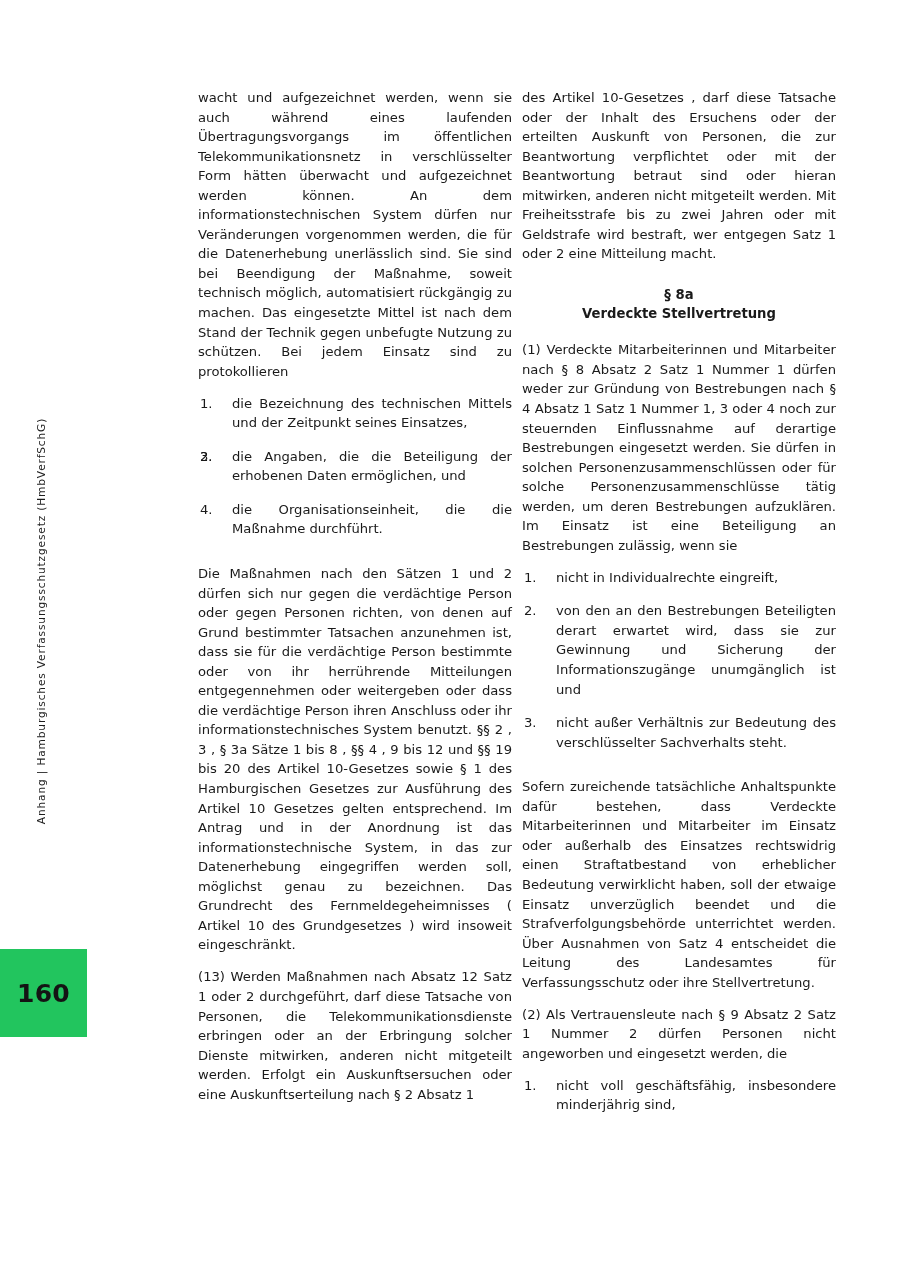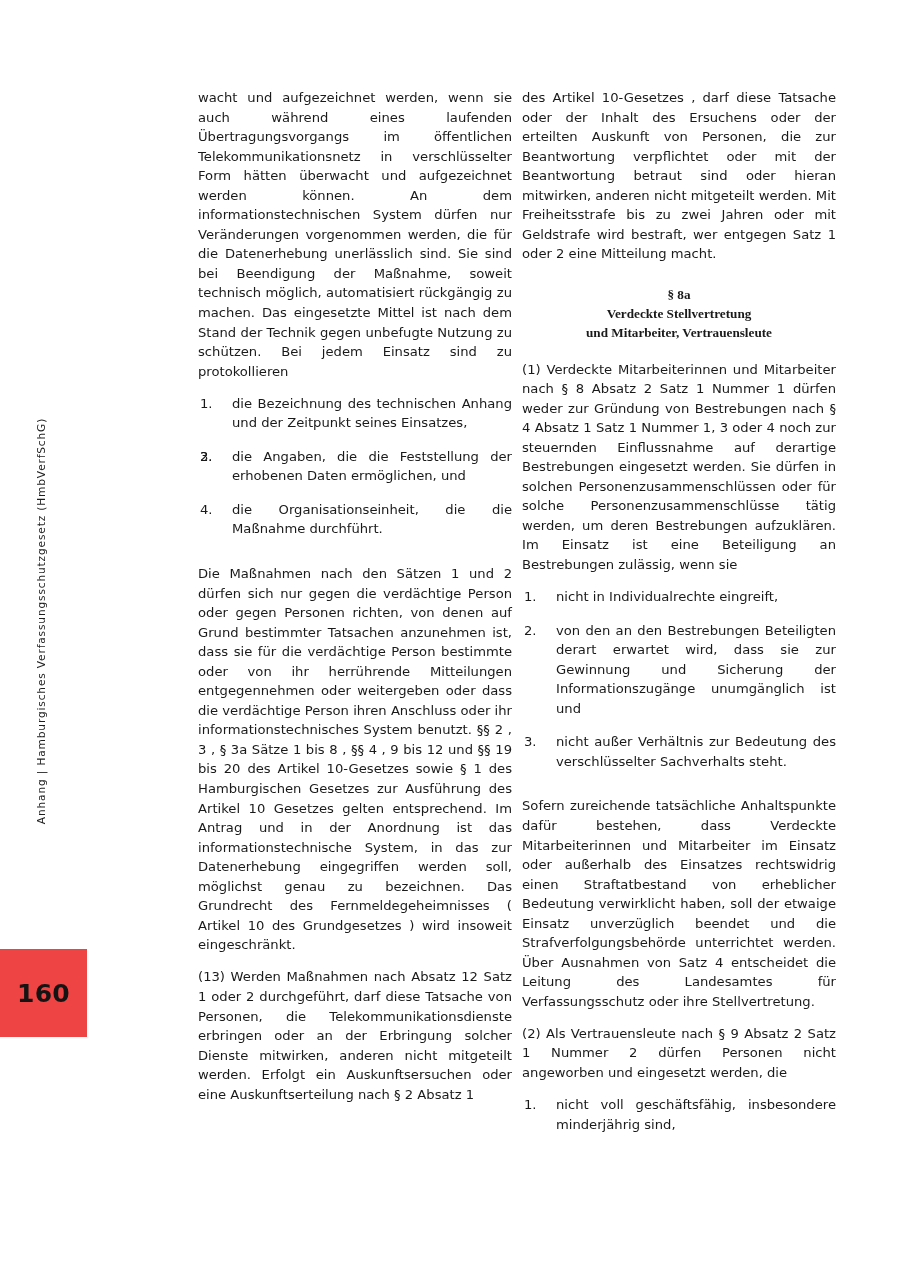--- a/index.html
+++ b/index.html
@@ -36,21 +36,21 @@
     letter-spacing: 0.85px;
     color: #1d1d1d;
     white-space: nowrap;
   }
   .page-number-block {
     position: absolute;
     left: 0;
     top: 949px;
     width: 87px;
     height: 88px;
-    background: #ef4444;
+    background: #22c55e;
     display: flex;
     align-items: center;
     justify-content: center;
   }
   .page-number {
     font-size: 25px;
     font-weight: bold;
     color: #141414;
     letter-spacing: 0.3px;
   }
@@ -82,21 +82,20 @@
   }
   p.para.tight { margin-bottom: 0; }
 
   
   .section-heading {
     margin: 21px 0 17px 0;
     text-align: center;
     font-weight: bold;
     font-size: 13.2px;
     line-height: 19.2px;
-    font-family: Liberation Serif, serif;
   }
   .section-heading .sh-line { display: block; }
 
   
   ol.numlist {
     list-style: none;
     margin: 0 0 12.5px 0;
     padding: 0;
   }
   ol.numlist li {
@@ -128,28 +127,28 @@
 
 <div class="page-body">
 
   <div class="column left">
 
     <p class="para">wacht und aufgezeichnet werden, wenn sie auch während eines laufenden Übertragungsvorgangs im öffentlichen Telekommunikationsnetz in verschlüsselter Form hätten überwacht und aufgezeichnet werden können. An dem informationstechnischen System dürfen nur Veränderungen vorgenommen werden, die für die Datenerhebung unerlässlich sind. Sie sind bei Beendigung der Maßnahme, soweit technisch möglich, automatisiert rückgängig zu machen. Das eingesetzte Mittel ist nach dem Stand der Technik gegen unbefugte Nutzung zu schützen. Bei jedem Einsatz sind zu protokollieren</p>
 
     <ol class="numlist">
       <li>
         <span class="marker">1.</span>
-        <span>die Bezeichnung des technischen Anhang und der Zeitpunkt seines Einsatzes,</span>
+        <span>die Bezeichnung des technischen Mittels und der Zeitpunkt seines Einsatzes,</span>
       </li>
       <li>
         <span class="marker">2.</span>
       </li>
       <li>
         <span class="marker">3.</span>
-        <span>die Angaben, die die Feststellung der erhobenen Daten ermöglichen, und</span>
+        <span>die Angaben, die die Beteiligung der erhobenen Daten ermöglichen, und</span>
       </li>
       <li>
         <span class="marker">4.</span>
         <span>die Organisationseinheit, die die Maßnahme durchführt.</span>
       </li>
     </ol>
 
     <div class="spacer-block"></div>
 
     <p class="para">Die Maßnahmen nach den Sätzen 1 und 2 dürfen sich nur gegen die verdächtige Person oder gegen Personen richten, von denen auf Grund bestimmter Tatsachen anzunehmen ist, dass sie für die verdächtige Person bestimmte oder von ihr herrührende Mitteilungen entgegennehmen oder weitergeben oder dass die verdächtige Person ihren Anschluss oder ihr informationstechnisches System benutzt. §§ 2 , 3 , § 3a Sätze 1 bis 8 , §§ 4 , 9 bis 12 und §§ 19 bis 20 des Artikel 10-Gesetzes sowie § 1 des Hamburgischen Gesetzes zur Ausführung des Artikel 10 Gesetzes gelten entsprechend. Im Antrag und in der Anordnung ist das informationstechnische System, in das zur Datenerhebung eingegriffen werden soll, möglichst genau zu bezeichnen. Das Grundrecht des Fernmeldegeheimnisses ( Artikel 10 des Grundgesetzes ) wird insoweit eingeschränkt.</p>
@@ -157,21 +156,20 @@
     <p class="para tight">(13) Werden Maßnahmen nach Absatz 12 Satz 1 oder 2 durchgeführt, darf diese Tatsache von Personen, die Telekommunikationsdienste erbringen oder an der Erbringung solcher Dienste mitwirken, anderen nicht mitgeteilt werden. Erfolgt ein Auskunftsersuchen oder eine Auskunftserteilung nach § 2 Absatz 1</p>
   </div>
 
   <div class="column right">
 
     <p class="para">des Artikel 10-Gesetzes , darf diese Tatsache oder der Inhalt des Ersuchens oder der erteilten Auskunft von Personen, die zur Beantwortung verpflichtet oder mit der Beantwortung betraut sind oder hieran mitwirken, anderen nicht mitgeteilt werden. Mit Freiheitsstrafe bis zu zwei Jahren oder mit Geldstrafe wird bestraft, wer entgegen Satz 1 oder 2 eine Mitteilung macht.</p>
 
     <div class="section-heading">
       <span class="sh-line">§ 8a</span>
       <span class="sh-line">Verdeckte Stellvertretung</span>
-      <span class="sh-line">und Mitarbeiter, Vertrauensleute</span>
     </div>
 
     <p class="para">(1) Verdeckte Mitarbeiterinnen und Mitarbeiter nach § 8 Absatz 2 Satz 1 Nummer 1 dürfen weder zur Gründung von Bestrebungen nach § 4 Absatz 1 Satz 1 Nummer 1, 3 oder 4 noch zur steuernden Einflussnahme auf derartige Bestrebungen eingesetzt werden. Sie dürfen in solchen Personenzusammenschlüssen oder für solche Personenzusammenschlüsse tätig werden, um deren Bestrebungen aufzuklären. Im Einsatz ist eine Beteiligung an Bestrebungen zulässig, wenn sie</p>
 
     <ol class="numlist">
       <li>
         <span class="marker">1.</span>
         <span>nicht in Individualrechte eingreift,</span>
       </li>
       <li>

